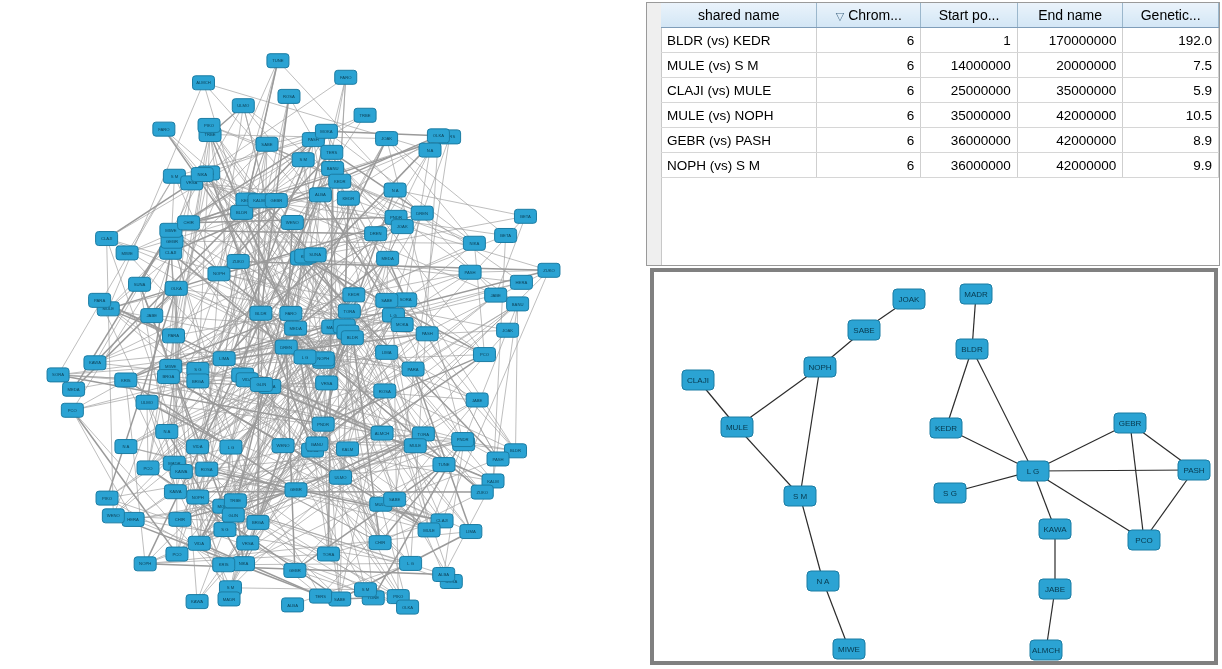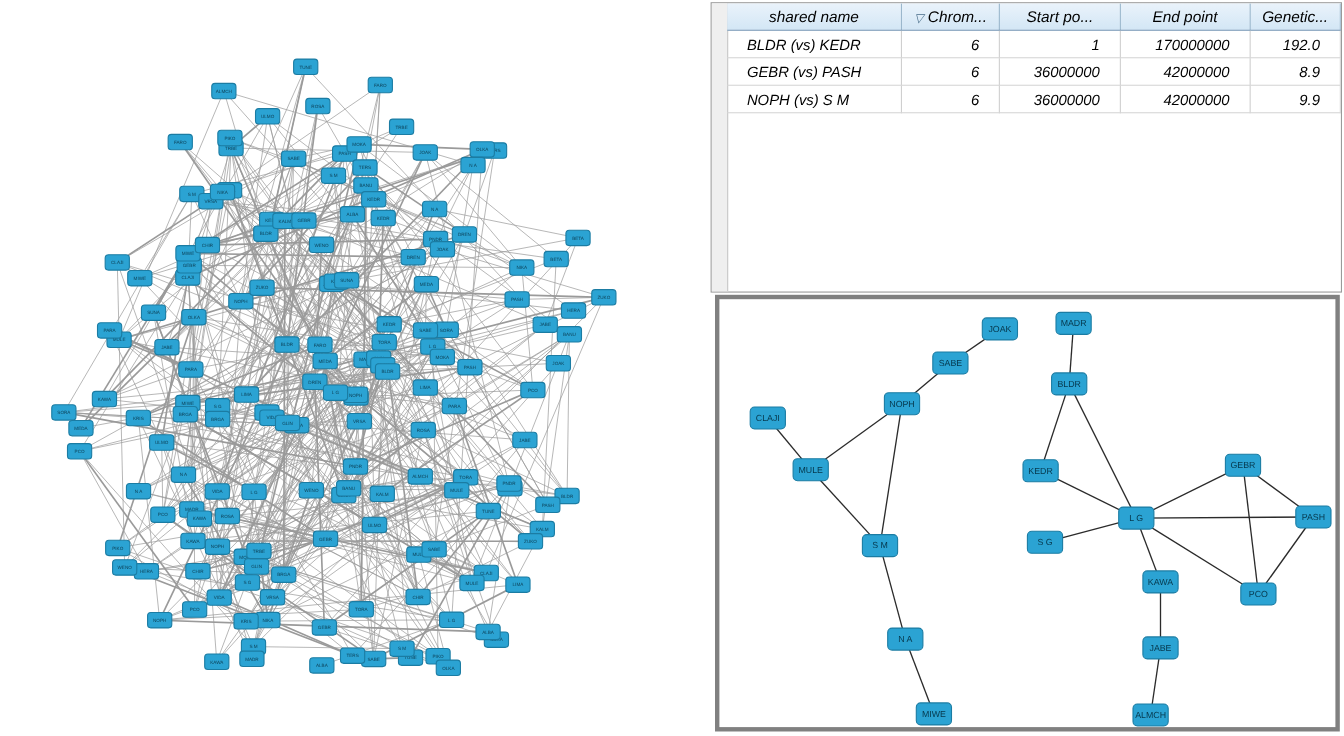--- a/index.html
+++ b/index.html
@@ -48,38 +48,38 @@
     border-bottom:1px solid #7f9db9;
     font-weight:normal;
     font-size:14px;
     padding:4px 6px;
     white-space:nowrap;
   }
   table#data-table th.left{text-align:center;}
   table#data-table td{
     border-right:1px solid #cfcfcf;
     border-bottom:1px solid #d6d6d6;
-    padding:2px 18px;
+    padding:2px 6px;
     height:20px;
     white-space:nowrap;
   }
   td.c-name{text-align:left;}
   td.c-num{text-align:right;}
   .filter-glyph{
     display:inline-block;
     margin-right:4px;
     color:#4a6e8a;
     font-size:11px;
     vertical-align:middle;
   }
   .gutter{
     position:absolute;left:0;top:0;width:14px;height:100%;
     background:#efefef;border-right:1px solid #c8c8c8;
   }
-  .tbl-inner{position:absolute;left:14px;top:0;right:0;bottom:0;overflow:hidden;font-style:italic;}
+  .tbl-inner{position:absolute;left:14px;top:0;right:0;bottom:0;overflow:hidden;}
 
   
   #subnet-panel{
     position:absolute;left:650px;top:268px;width:568px;height:397px;
     background:#ffffff;
     border:4px solid #808080;
     box-sizing:border-box;
     overflow:hidden;
   }
   .sn-edge{stroke:#2b2b2b;stroke-width:1.2;fill:none;}
@@ -1336,31 +1336,52 @@
 
 <div id="table-panel">
   <div class="gutter"></div>
   <div class="tbl-inner">
     <table id="data-table">
       <thead>
         <tr>
           <th class="left"><span>shared name</span></th>
           <th><span class="filter-glyph">▽</span><span>Chrom...</span></th>
           <th><span>Start po...</span></th>
-          <th><span>End point</span></th>
+          <th><span>End name</span></th>
           <th><span>Genetic...</span></th>
         </tr>
       </thead>
       <tbody id="table-body">
           <tr>
             <td class="c-name">BLDR (vs) KEDR</td>
             <td class="c-num">6</td>
             <td class="c-num">1</td>
             <td class="c-num">170000000</td>
             <td class="c-num">192.0</td>
+          </tr>
+          <tr>
+            <td class="c-name">MULE (vs) S M</td>
+            <td class="c-num">6</td>
+            <td class="c-num">14000000</td>
+            <td class="c-num">20000000</td>
+            <td class="c-num">7.5</td>
+          </tr>
+          <tr>
+            <td class="c-name">CLAJI (vs) MULE</td>
+            <td class="c-num">6</td>
+            <td class="c-num">25000000</td>
+            <td class="c-num">35000000</td>
+            <td class="c-num">5.9</td>
+          </tr>
+          <tr>
+            <td class="c-name">MULE (vs) NOPH</td>
+            <td class="c-num">6</td>
+            <td class="c-num">35000000</td>
+            <td class="c-num">42000000</td>
+            <td class="c-num">10.5</td>
           </tr>
           <tr>
             <td class="c-name">GEBR (vs) PASH</td>
             <td class="c-num">6</td>
             <td class="c-num">36000000</td>
             <td class="c-num">42000000</td>
             <td class="c-num">8.9</td>
           </tr>
           <tr>
             <td class="c-name">NOPH (vs) S M</td>

